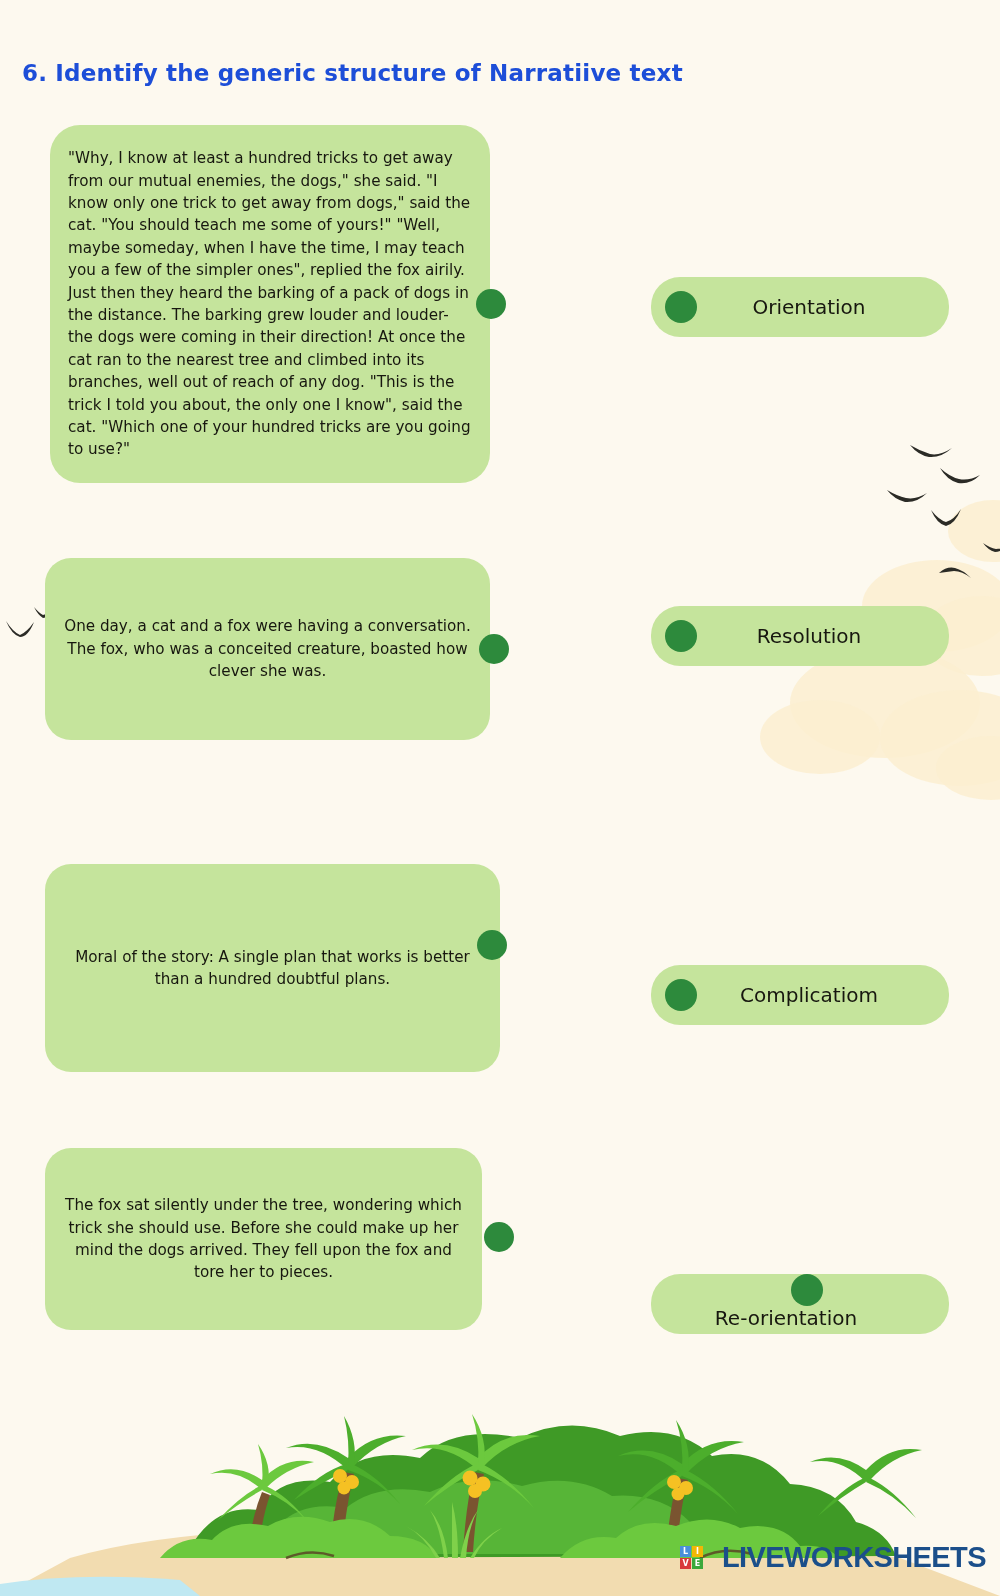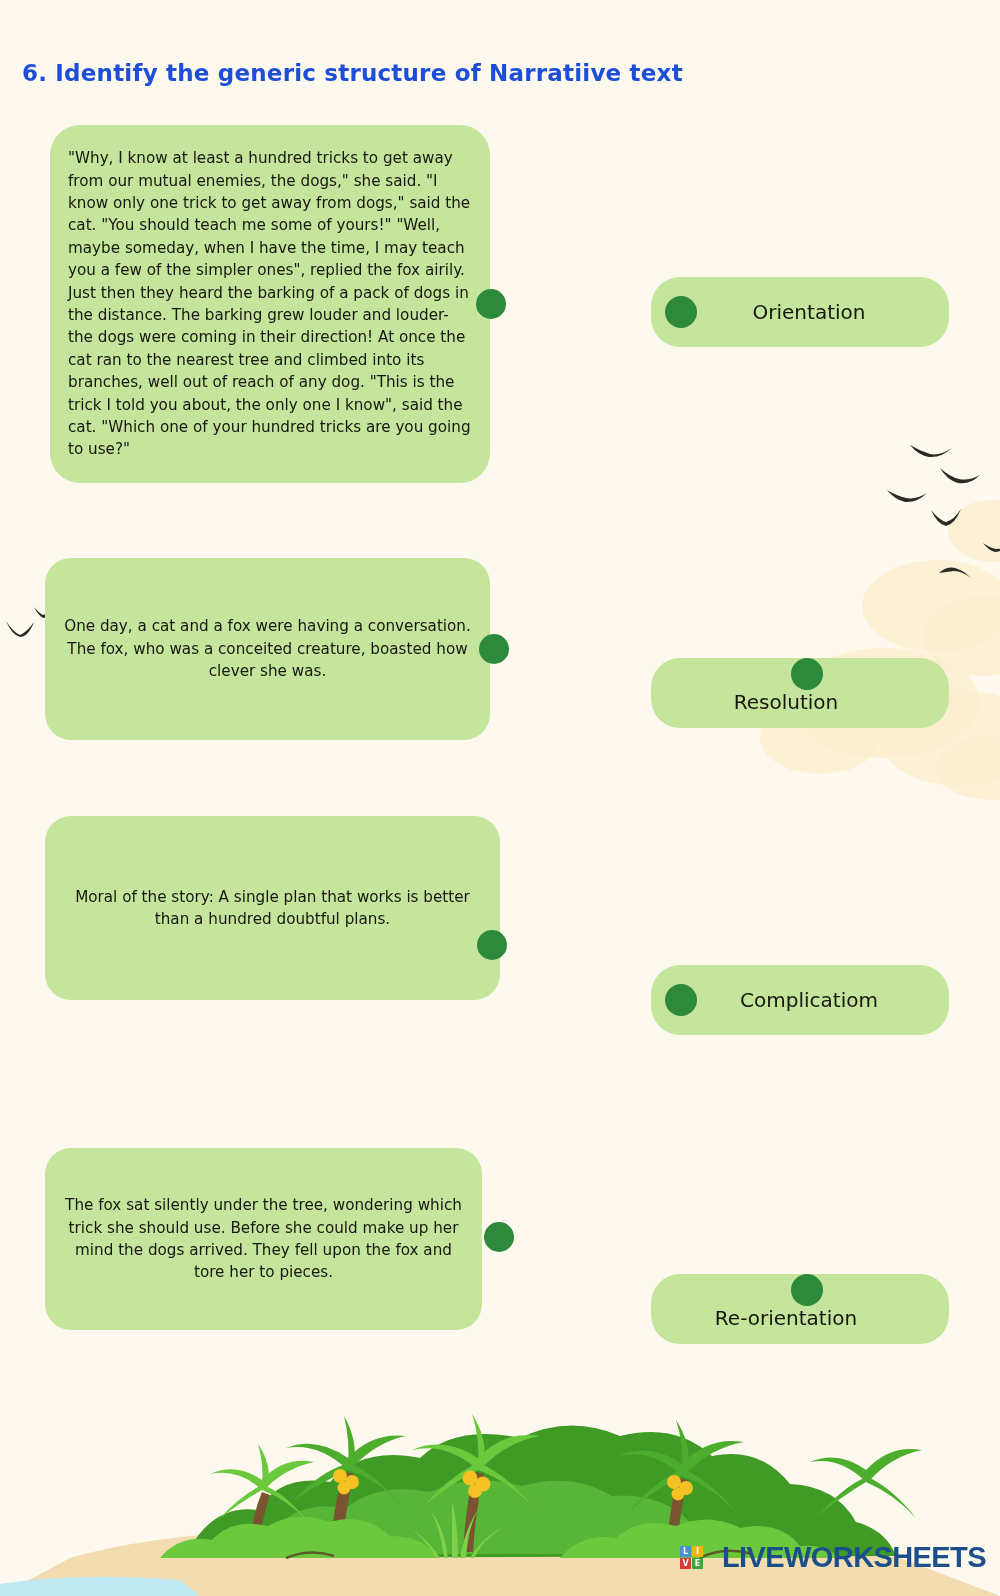--- a/index.html
+++ b/index.html
@@ -80,21 +80,21 @@
     font-size: 15.2px;
     line-height: 22.4px;
     color: #17170f;
     padding: 0 18px;
     width: 100%;
   }
   .passage.p1 { left: 50px;  top: 125px;  width: 440px; height: 358px; border-radius: 30px; }
   .passage.p1 .ptext { text-align: left; }
   .passage.p2 { left: 45px;  top: 558px;  width: 445px; height: 182px; }
   .passage.p2 .ptext { text-align: center; }
-  .passage.p3 { left: 45px;  top: 816px;  width: 455px; height: 184px; justify-content: center; }
+  .passage.p3 { left: 45px;  top: 864px;  width: 455px; height: 208px; justify-content: center; }
   .passage.p3 .ptext { text-align: center; }
   .passage.p4 { left: 45px;  top: 1148px; width: 437px; height: 182px; }
   .passage.p4 .ptext { text-align: center; }
 
   
   .dot {
     position: absolute;
     width: 30px;
     height: 30px;
     border-radius: 50%;
@@ -104,21 +104,21 @@
   .dot.d1 { left: 476px;  top: 289px;  }
   .dot.d2 { left: 479px;  top: 634px;  }
   .dot.d3 { left: 477px;  top: 930px;  }
   .dot.d4 { left: 484px;  top: 1222px; }
 
   
   .pill {
     position: absolute;
     left: 651px;
     width: 298px;
-    height: 70px;
+    height: 60px;
     background: #c5e49c;
     border-radius: 29px;
     display: flex;
     align-items: center;
   }
   .pill .pdot {
     width: 32px;
     height: 32px;
     border-radius: 50%;
     background: #2d8a3c;
@@ -126,21 +126,21 @@
     flex: 0 0 auto;
   }
   .pill .plabel {
     flex: 1 1 auto;
     text-align: center;
     font-size: 20px;
     color: #17170f;
     padding-right: 28px;
   }
   .pill.l1 { top: 277px;  }
-  .pill.l2 { top: 658px; flex-direction: column;  }
+  .pill.l2 { top: 606px;  }
   .pill.l3 { top: 965px;  }
   .pill.l4 { top: 1274px; flex-direction: column; }
 
   
   .watermark {
     position: absolute;
     left: 680px;
     top: 1543px;
     display: flex;
     align-items: center;

